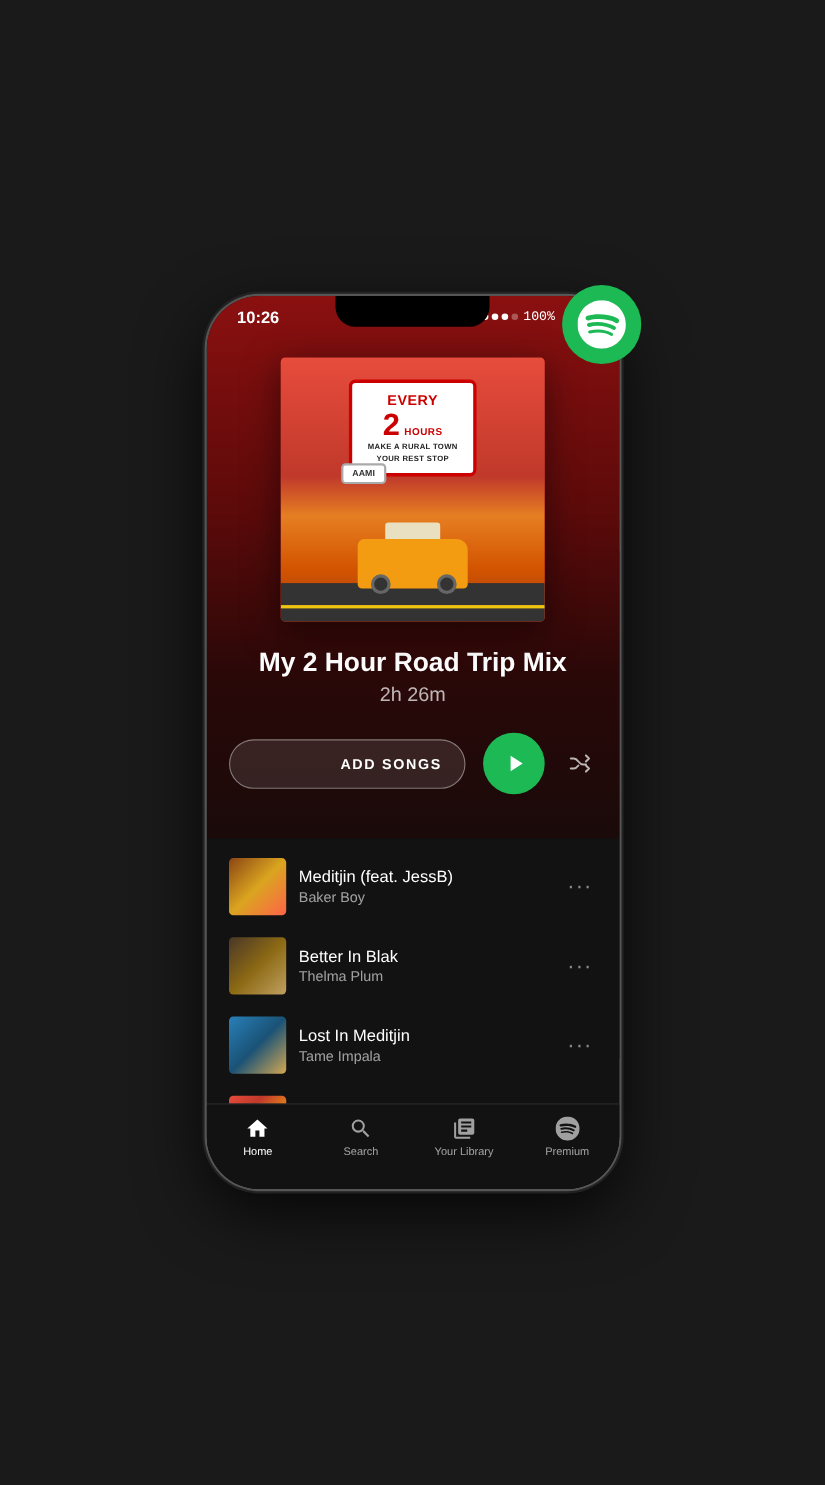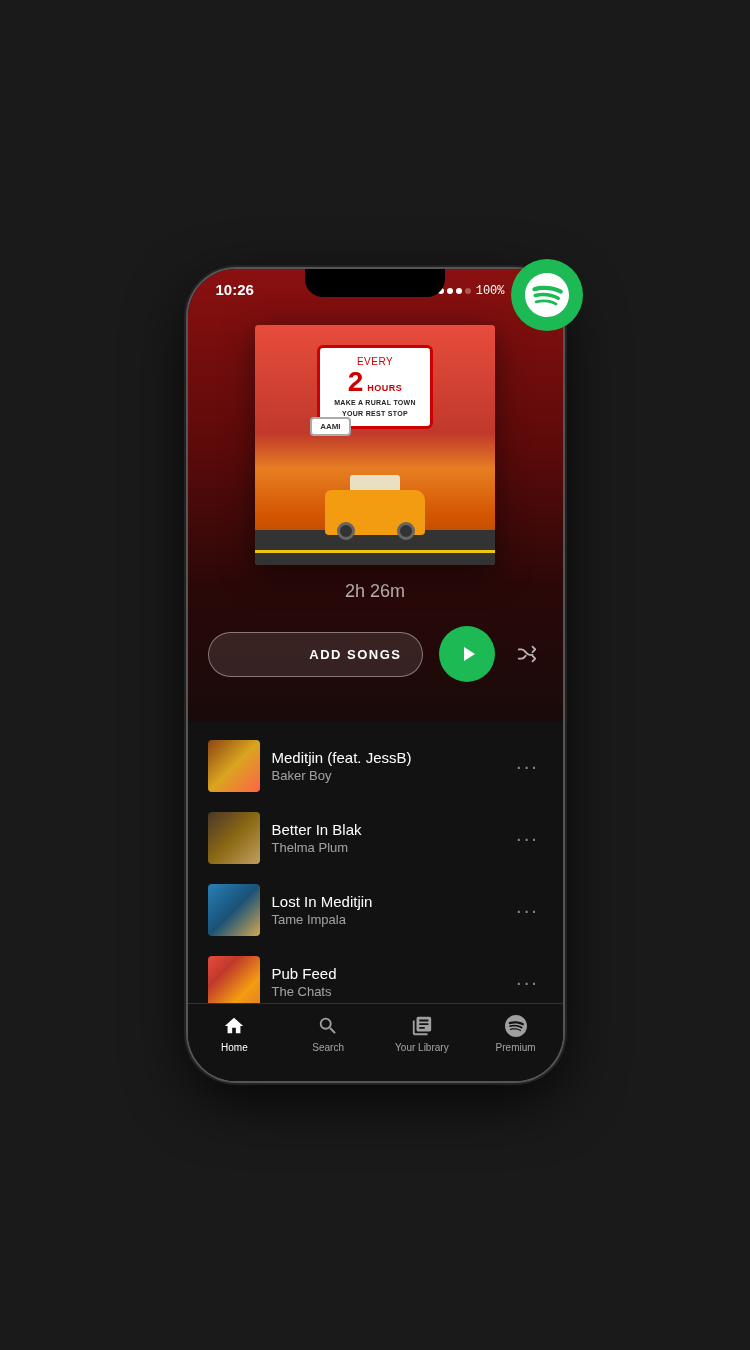--- a/index.html
+++ b/index.html
@@ -48,21 +48,21 @@
       box-shadow:
         0 0 0 2px #555,
         0 0 0 4px #222,
         0 20px 60px rgba(0,0,0,0.8);
     }
 
     
     .status-bar {
       display: flex;
       justify-content: space-between;
-      align-items: flex-end;
+      align-items: flex-start;
       padding: 12px 28px 4px;
       background: transparent;
       position: absolute;
       top: 0;
       left: 0;
       right: 0;
       z-index: 5;
     }
 
     .status-time {
@@ -187,22 +187,22 @@
       background: white;
       border-radius: 6px;
       padding: 8px 14px;
       position: relative;
       border: 3px solid #cc0000;
       text-align: center;
       max-width: 180px;
     }
 
     .album-sign-top {
-      font-size: 10px;
-      font-weight: 400;
+      font-size: 13px;
+      font-weight: 700;
       color: #cc0000;
       letter-spacing: 0.5px;
       line-height: 1.2;
     }
 
     .album-sign-number {
       font-size: 28px;
       font-weight: 900;
       color: #cc0000;
       line-height: 1;
@@ -559,20 +559,21 @@
                   <div class="van-body">
                     <div class="van-wheel-l"></div>
                     <div class="van-wheel-r"></div>
                   </div>
                 </div>
               </div>
             </div>
           </div>
         </div>
 
+        <div class="playlist-title">My 2 Hour Road Trip Mix</div>
         <div class="playlist-duration">2h 26m</div>
 
         <div class="action-row">
           <button class="add-songs-btn">ADD SONGS</button>
           <div class="play-btn">
             <svg viewBox="0 0 24 24" fill="white" xmlns="http://www.w3.org/2000/svg">
               <path d="M8 5V19L19 12L8 5Z"></path>
             </svg>
           </div>
           <div class="shuffle-btn">

